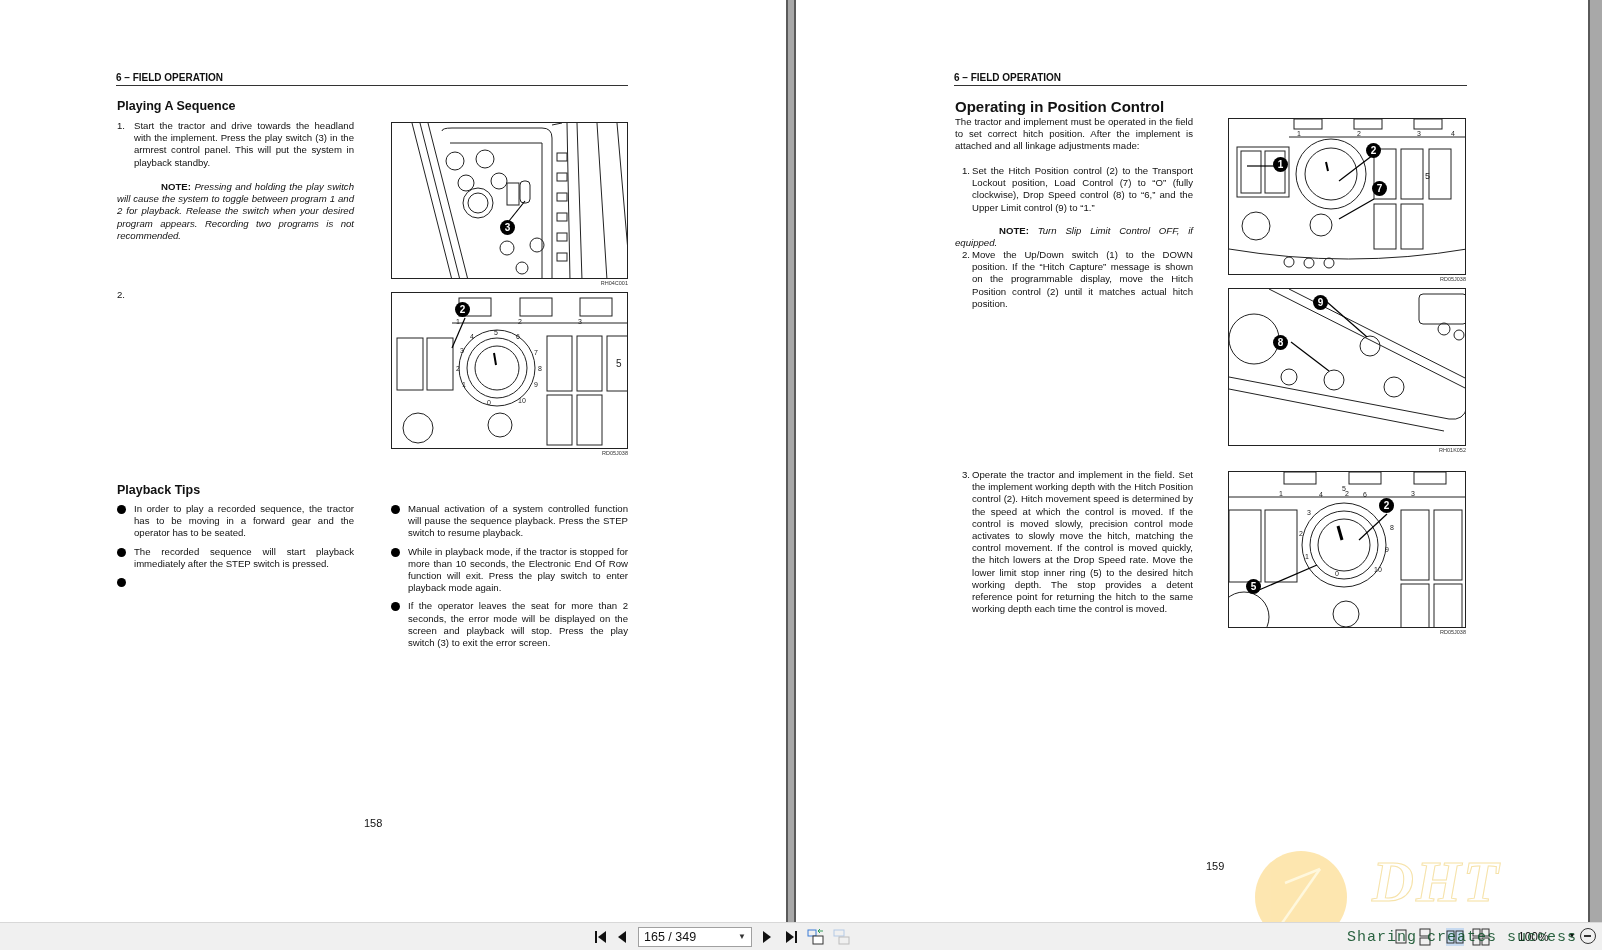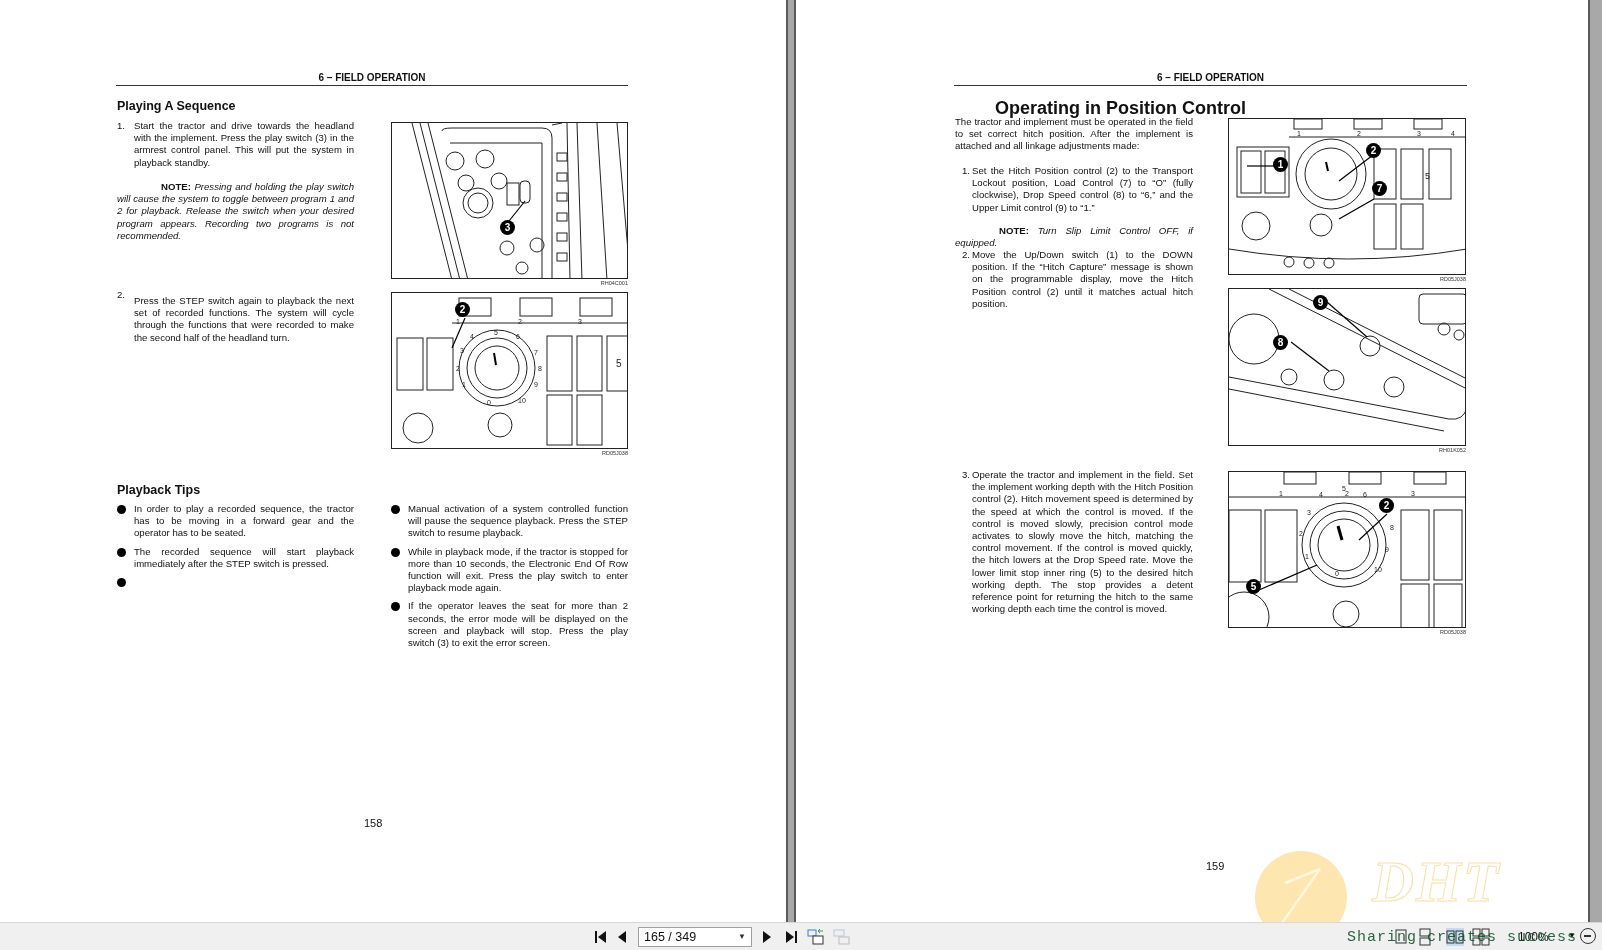--- a/index.html
+++ b/index.html
@@ -4,24 +4,24 @@
 <style>
   * { box-sizing: border-box; margin: 0; padding: 0; }
   html, body { width: 1602px; height: 950px; overflow: hidden; background: #fdfdfd; font-family: "Liberation Sans", sans-serif; color: #111; }
   .viewer { position: absolute; left: 0; top: 0; width: 1602px; height: 950px; background: #ffffff; }
   .page { position: absolute; top: 0; height: 922px; background: #ffffff; }
   .page.left { left: 0; width: 786px; }
   .page.right { left: 796px; width: 792px; }
   .gutter { position: absolute; left: 786px; top: 0; width: 10px; height: 922px; background: #a8a8a8; border-left: 2px solid #5a5a5a; border-right: 2px solid #5a5a5a; }
   .right-scroll { position: absolute; left: 1588px; top: 0; width: 14px; height: 922px; background: #a8a8a8; border-left: 2px solid #5a5a5a; }
 
-  .running-head { position: absolute; top: 72px; font-size: 10px; font-weight: bold; text-align: center; }
+  .running-head { position: absolute; top: 72px; font-size: 10px; font-weight: bold; text-align: left; }
   .head-rule { position: absolute; top: 85px; height: 1px; background: #333; }
   .h2 { position: absolute; font-weight: bold; font-size: 12.5px; }
-  .h2.big { font-size: 18px; margin-left: 40px; }
+  .h2.big { font-size: 15px; }
   .para { position: absolute; font-size: 9.6px; line-height: 12.2px; text-align: justify; }
   .para .num { position: absolute; left: 0; }
   .para.indent { padding-left: 17px; }
   .note b { font-style: normal; margin-left: 44px; }
   .note i { font-style: italic; }
   .bullets { position: absolute; font-size: 9.6px; line-height: 12.2px; }
   .bullet { position: relative; padding-left: 17px; margin-bottom: 6px; text-align: justify; }
   .bullet .dot { position: absolute; left: 0; top: 2px; width: 9px; height: 9px; border-radius: 50%; background: #000; }
   .figure { position: absolute; border: 1px solid #222; background: #fff; overflow: hidden; }
   .caption { position: absolute; font-size: 5.5px; color: #333; text-align: right; }
@@ -60,21 +60,20 @@
       <span>Start the tractor and drive towards the headland with the implement. Press the play switch (3) in the armrest control panel. This will put the system in playback standby.</span>
     </div>
 
     <div class="para note" style="left:117px;top:181px;width:237px;">
       <b>NOTE:</b>
       <i>Pressing and holding the play switch will cause the system to toggle between program 1 and 2 for playback. Release the switch when your desired program appears. Recording two programs is not recommended.</i>
     </div>
 
     <div class="para indent" style="left:117px;top:289px;width:237px;">
       <span class="num">2.</span>
-      <div style="margin-top:6px;">Press the STEP switch again to playback the next set of recorded functions. The system will cycle through the functions that were recorded to make the second half of the headland turn.</div>
     </div>
 
     <div class="figure" style="left:391px;top:122px;width:237px;height:157px;">
       <svg width="237" height="157" viewBox="0 0 237 157">
         <g fill="none" stroke="#222" stroke-width="1">
           <path d="M20 0 L60 157 M28 0 L68 157 M36 0 L76 157"></path>
           <path d="M50 8 Q50 5 60 5 L150 5 Q160 5 160 15 L160 157"></path>
           <path d="M58 20 L150 20 L150 157"></path>
           <path d="M160 2 L170 0 M175 0 L178 157 M185 0 L190 157 M205 0 L215 157 M225 0 L237 140"></path>
           <circle cx="63" cy="38" r="9"></circle>

